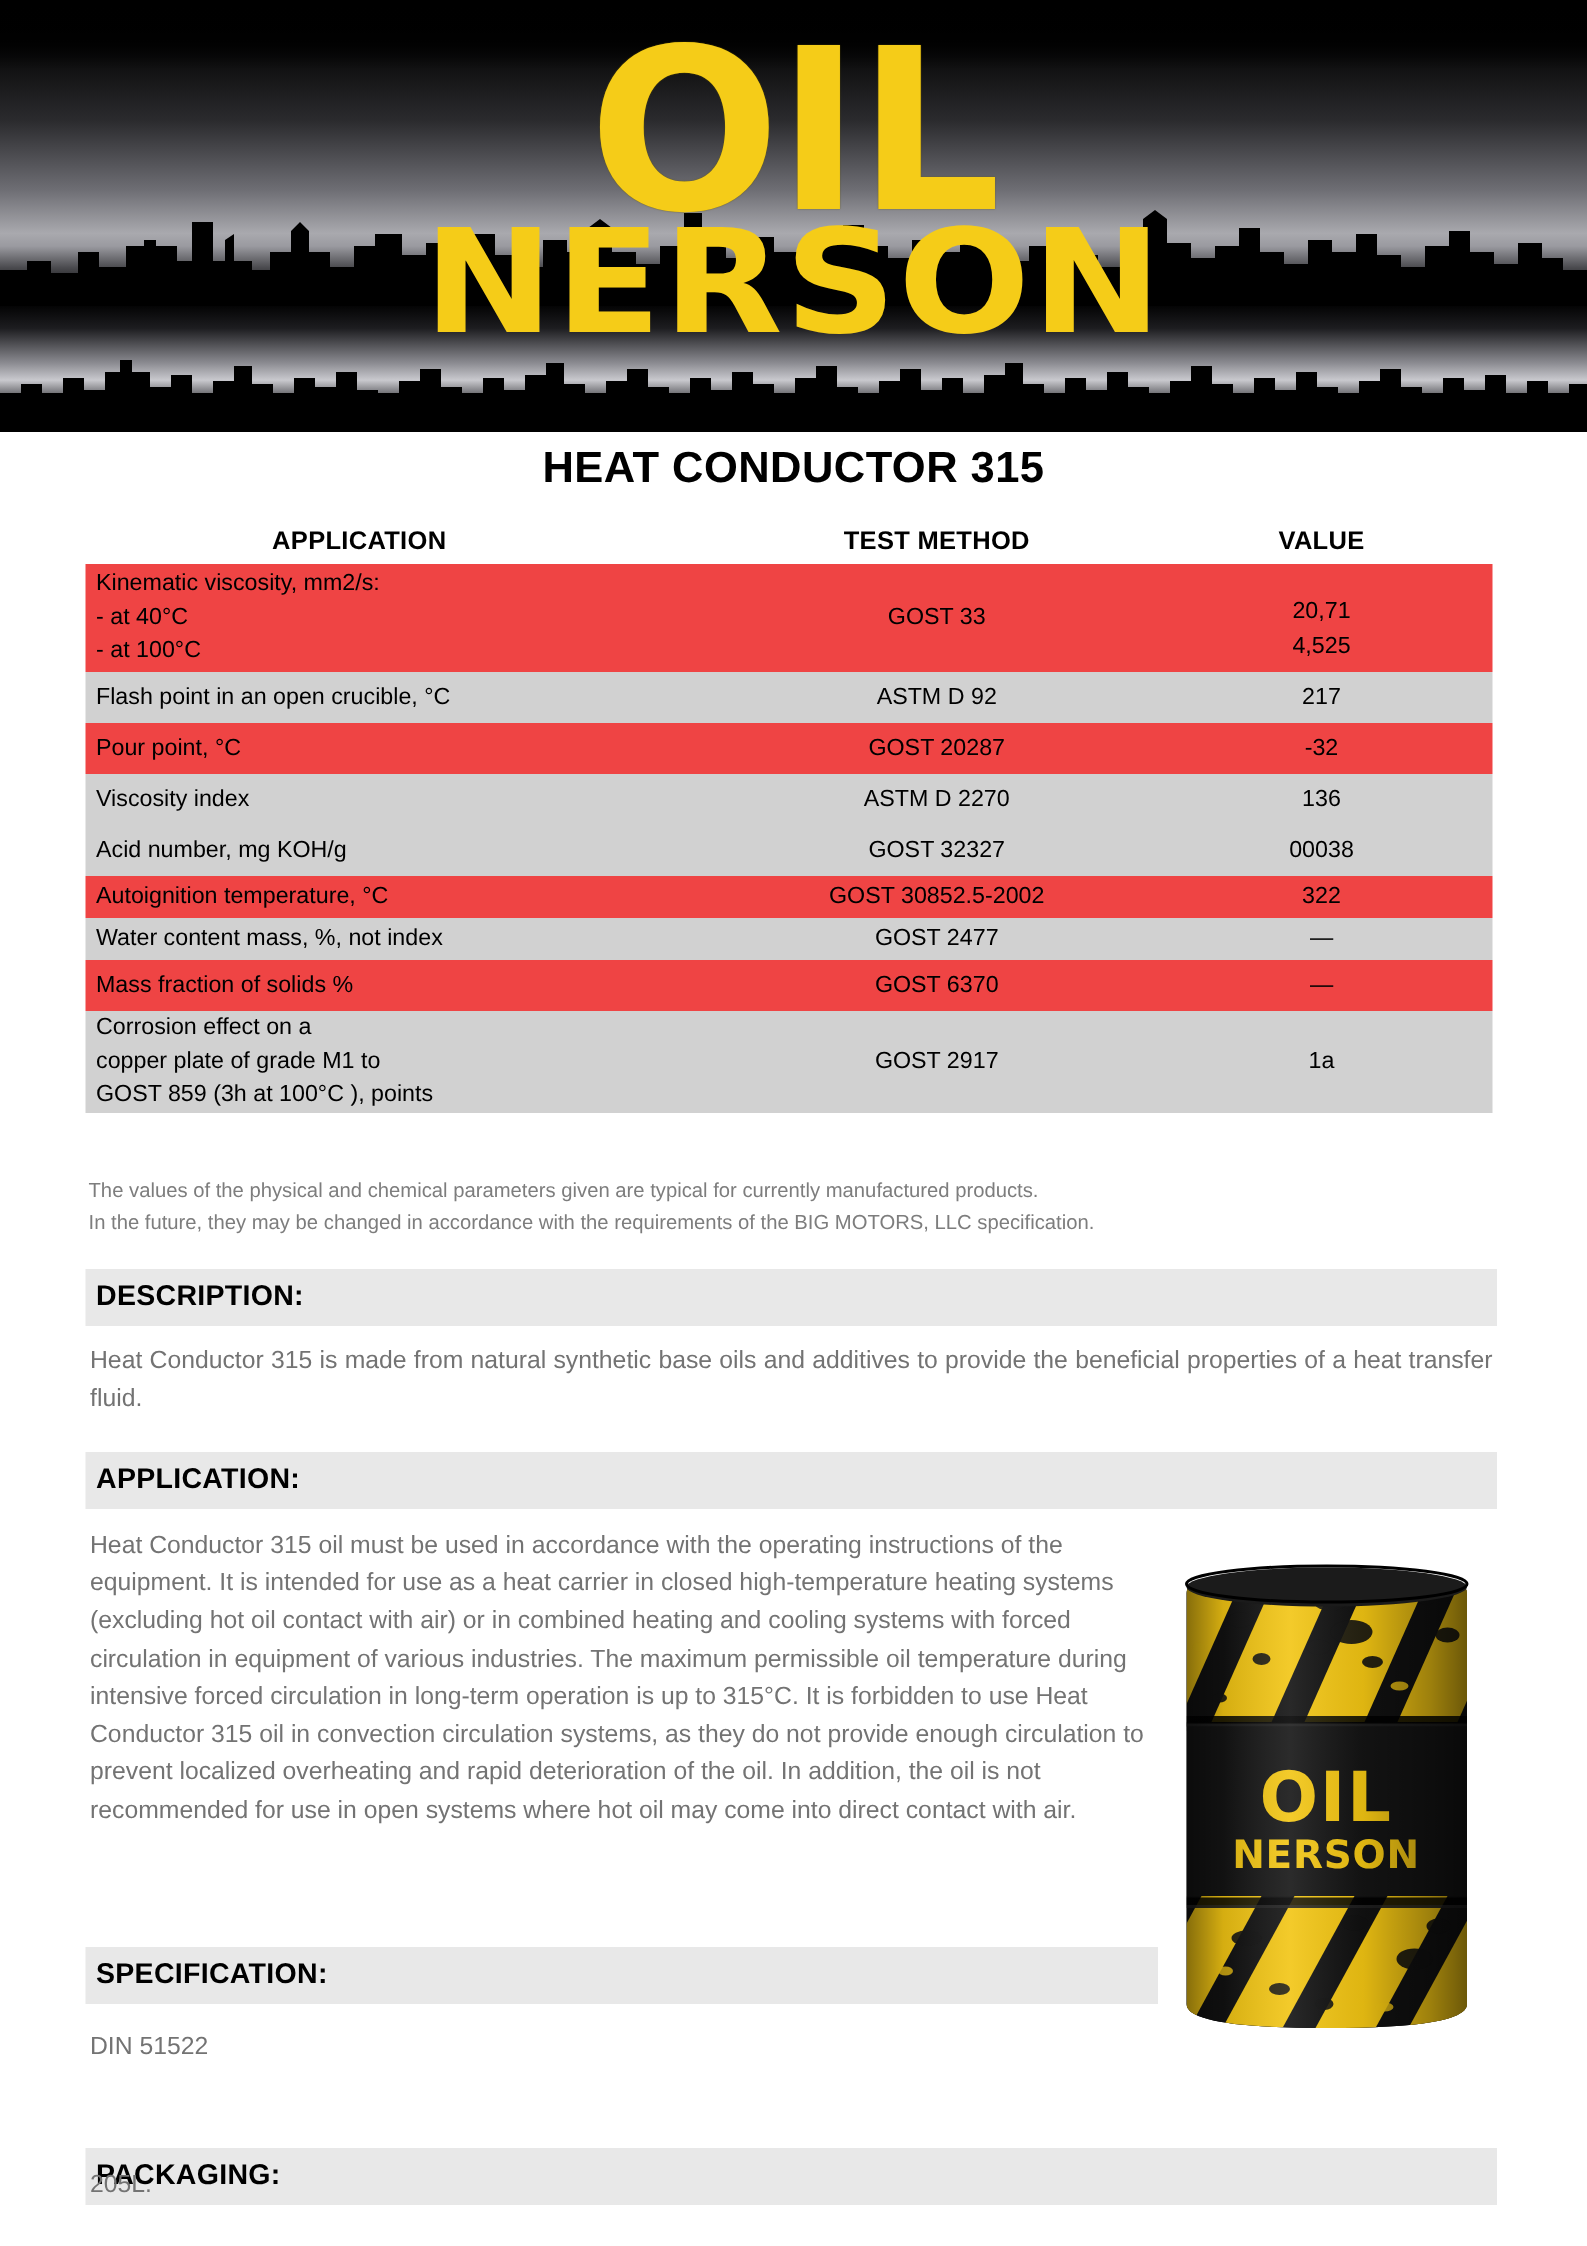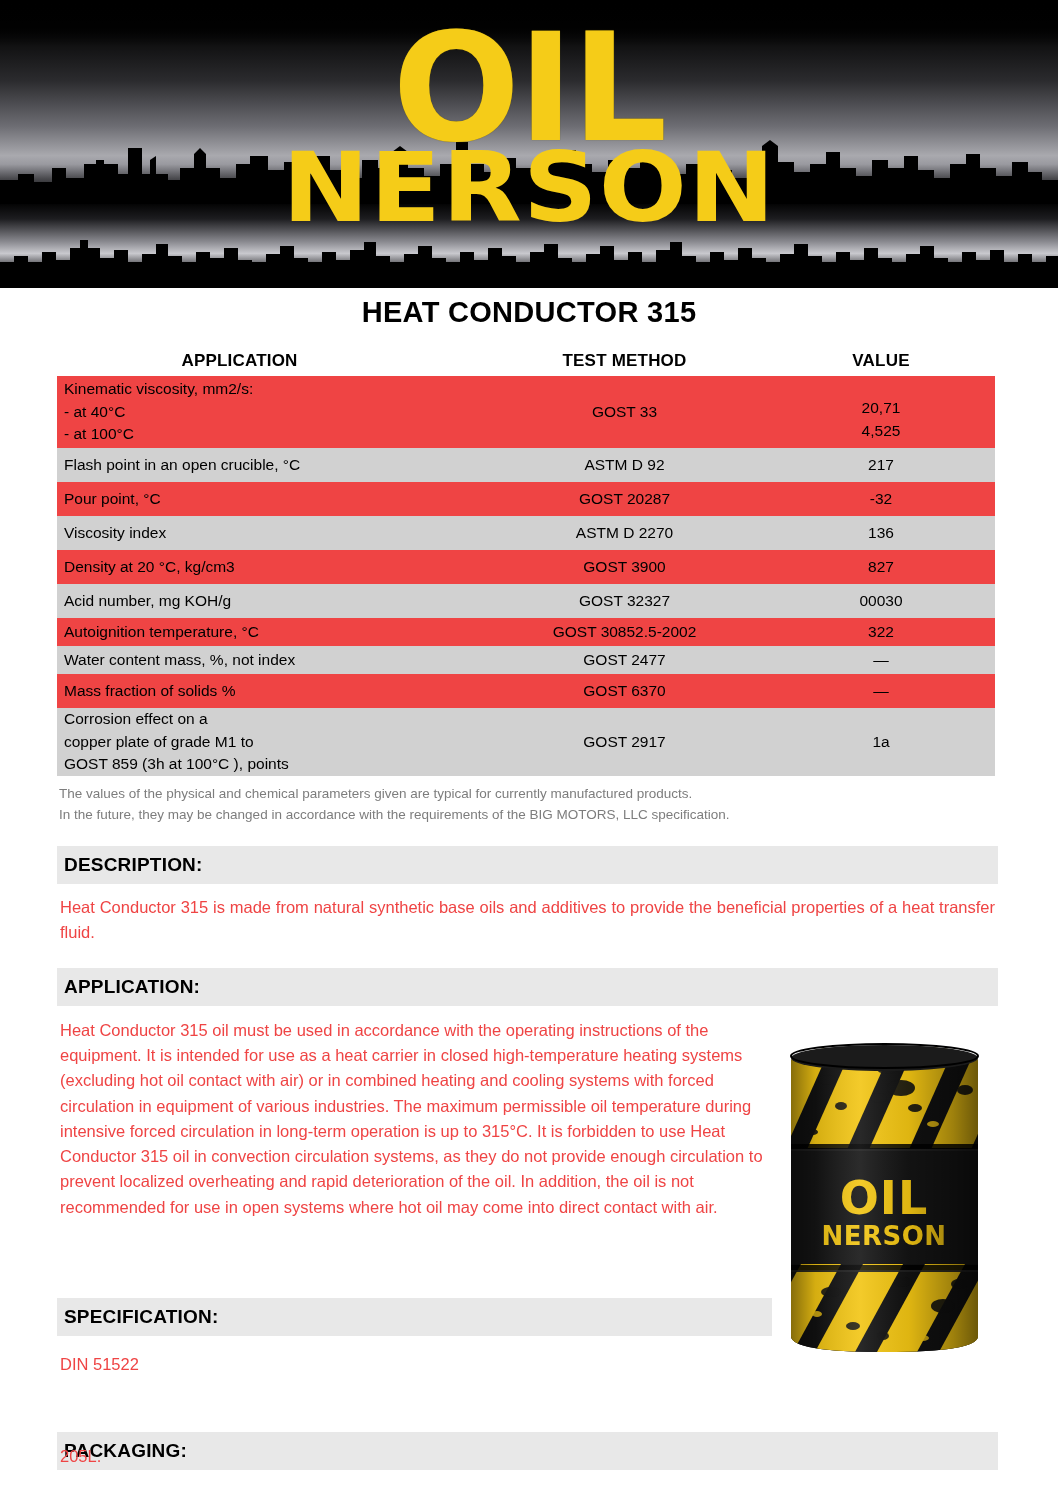--- a/index.html
+++ b/index.html
@@ -137,21 +137,21 @@
     padding-left: 7px;
     font-weight: 700;
     font-size: 19px;
     letter-spacing: 0.2px;
     color: #000;
   }
   .sect-body {
     position: absolute;
     font-size: 16.5px;
     line-height: 1.5;
-    color: #ef4444;
+    color: #737373;
   }
 
   #bar-description { left: 57px; top: 846px;  width: 941px; height: 38px; }
   #body-description{ left: 60px; top: 895px;  width: 935px; text-align: justify; }
 
   #bar-application { left: 57px; top: 968px;  width: 941px; height: 38px; }
   #body-application{ left: 60px; top: 1018px; width: 712px; line-height: 1.53; }
 
   #bar-specification { left: 57px; top: 1298px; width: 715px; height: 38px; }
   #body-specification{ left: 60px; top: 1352px; width: 400px; }
@@ -247,30 +247,25 @@
     <div class="col-test">GOST 20287</div>
     <div class="col-val">-32</div>
   </div>
 
   <div class="spec-row alt-b row-h-normal">
     <div class="col-ind">Viscosity index</div>
     <div class="col-test">ASTM D 2270</div>
     <div class="col-val">136</div>
   </div>
 
-  <div class="spec-row alt-a row-h-normal">
-    <div class="col-ind">Density at 20 °C, kg/cm3</div>
-    <div class="col-test">GOST 3900</div>
-    <div class="col-val">827</div>
-  </div>
 
   <div class="spec-row alt-b row-h-normal">
     <div class="col-ind">Acid number, mg KOH/g</div>
     <div class="col-test">GOST 32327</div>
-    <div class="col-val">00030</div>
+    <div class="col-val">00038</div>
   </div>
 
   <div class="spec-row alt-a row-h-short">
     <div class="col-ind">Autoignition temperature, °C</div>
     <div class="col-test">GOST 30852.5-2002</div>
     <div class="col-val">322</div>
   </div>
 
   <div class="spec-row alt-b row-h-short">
     <div class="col-ind">Water content mass, %, not index</div>

